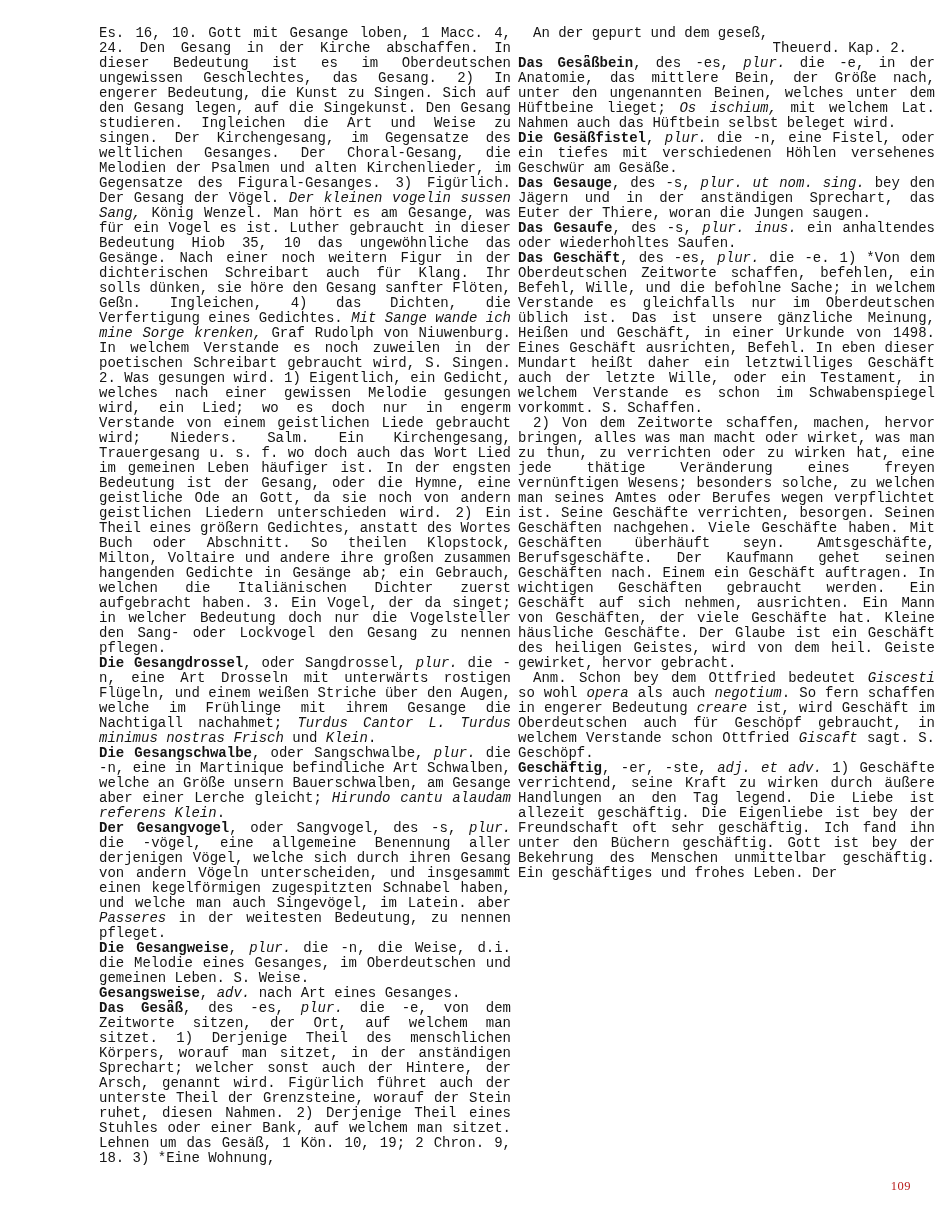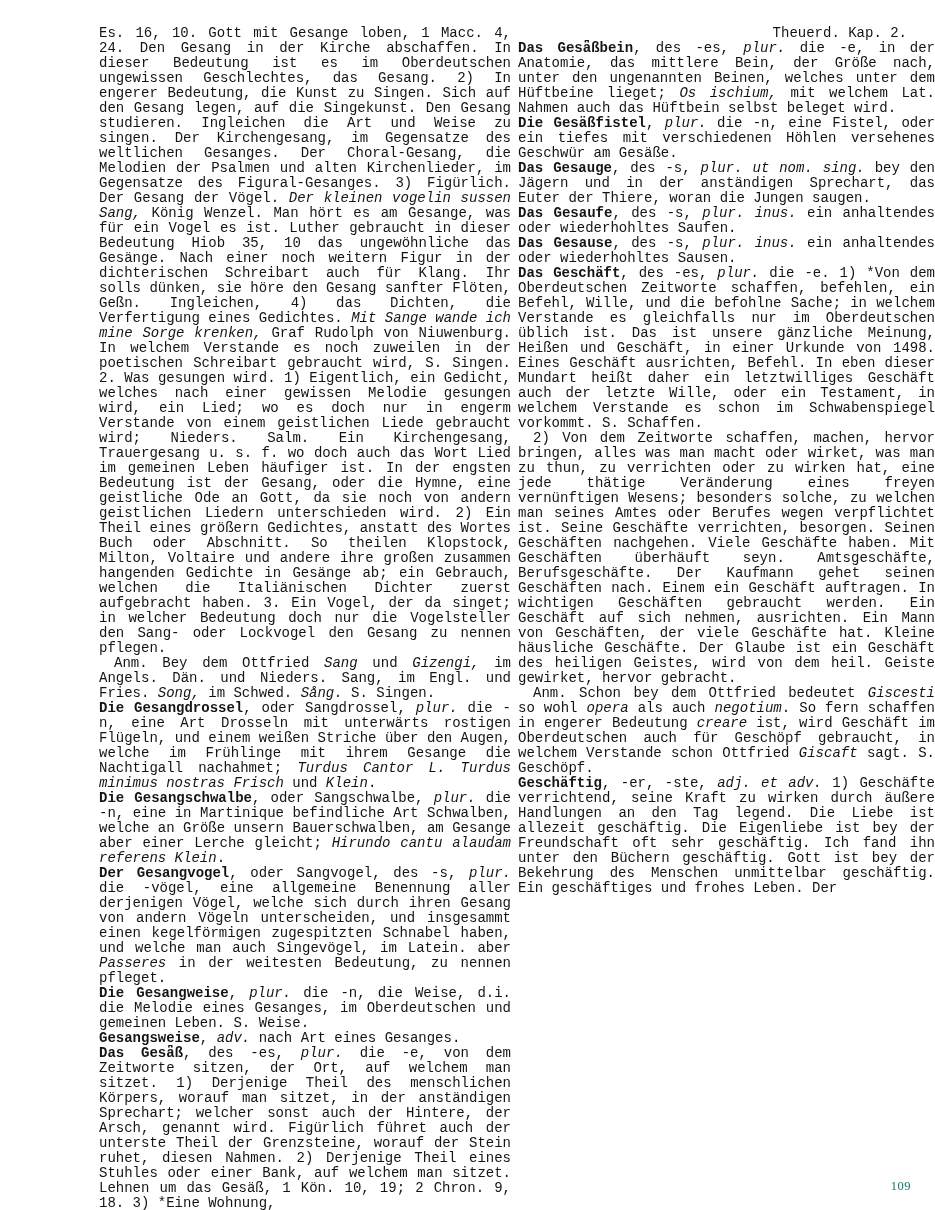--- a/index.html
+++ b/index.html
@@ -44,45 +44,44 @@
   p.para.right  { text-align: right; padding-right: 28px; }
   span.b { font-weight: 700; }
   span.i { font-style: italic; }
   span.r { }
   .page-number {
     position: absolute;
     right: 24px;
     bottom: 16px;
     font-size: 12.5px;
     letter-spacing: 0.5px;
-    color: #0f766e;
+    color: #b91c1c;
   }
 </style>
 </head>
 <body>
 
 <div class="page">
   <div class="columns">
     <div class="column left" id="col-left">
         <p class="para plain"><span class="r">Es. 16, 10. Gott mit Gesange loben, 1 Macc. 4, 24. Den Gesang in der Kirche abschaffen. In dieser Bedeutung ist es im Oberdeutschen ungewissen Geschlechtes, das Gesang. 2) In engerer Bedeutung, die Kunst zu Singen. Sich auf den Gesang legen, auf die Singekunst. Den Gesang studieren. Ingleichen die Art und Weise zu singen. Der Kirchengesang, im Gegensatze des weltlichen Gesanges. Der Choral-Gesang, die Melodien der Psalmen und alten Kirchenlieder, im Gegensatze des Figural-Gesanges. 3) Figürlich. Der Gesang der Vögel. </span><span class="i">Der kleinen vogelin sussen Sang,</span><span class="r"> König Wenzel. Man hört es am Gesange, was für ein Vogel es ist. Luther gebraucht in dieser Bedeutung Hiob 35, 10 das ungewöhnliche das Gesänge. Nach einer noch weitern Figur in der dichterischen Schreibart auch für Klang. Ihr solls dünken, sie höre den Gesang sanfter Flöten, Geßn. Ingleichen, 4) das Dichten, die Verfertigung eines Gedichtes. </span><span class="i">Mit Sange wande ich mine Sorge krenken,</span><span class="r"> Graf Rudolph von Niuwenburg. In welchem Verstande es noch zuweilen in der poetischen Schreibart gebraucht wird, S. Singen. 2. Was gesungen wird. 1) Eigentlich, ein Gedicht, welches nach einer gewissen Melodie gesungen wird, ein Lied; wo es doch nur in engerm Verstande von einem geistlichen Liede gebraucht wird; Nieders. Salm. Ein Kirchengesang, Trauergesang u. s. f. wo doch auch das Wort Lied im gemeinen Leben häufiger ist. In der engsten Bedeutung ist der Gesang, oder die Hymne, eine geistliche Ode an Gott, da sie noch von andern geistlichen Liedern unterschieden wird. 2) Ein Theil eines größern Gedichtes, anstatt des Wortes Buch oder Abschnitt. So theilen Klopstock, Milton, Voltaire und andere ihre großen zusammen hangenden Gedichte in Gesänge ab; ein Gebrauch, welchen die Italiänischen Dichter zuerst aufgebracht haben. 3. Ein Vogel, der da singet; in welcher Bedeutung doch nur die Vogelsteller den Sang- oder Lockvogel den Gesang zu nennen pflegen.</span></p>
-        <p class="para indent"><span class="r">Anm. Bey dem Ottfried </span><span class="i">Sang</span><span class="r"> und </span><span class="i">Gizengi,</span><span class="r"> im Angels. Dän. und Nieders. Sang, im Engl. und Fries. </span><span class="i">Song,</span><span class="r"> im Schwed. </span><span class="i">Sång.</span><span class="r"> S. Singen.</span></p>
         <p class="para entry"><span class="b">Die Gesangdrossel</span><span class="r">, oder Sangdrossel, </span><span class="i">plur.</span><span class="r"> die -n, eine Art Drosseln mit unterwärts rostigen Flügeln, und einem weißen Striche über den Augen, welche im Frühlinge mit ihrem Gesange die Nachtigall nachahmet; </span><span class="i">Turdus Cantor L. Turdus minimus nostras Frisch</span><span class="r"> und </span><span class="i">Klein</span><span class="r">.</span></p>
         <p class="para entry"><span class="b">Die Gesangschwalbe</span><span class="r">, oder Sangschwalbe, </span><span class="i">plur.</span><span class="r"> die -n, eine in Martinique befindliche Art Schwalben, welche an Größe unsern Bauerschwalben, am Gesange aber einer Lerche gleicht; </span><span class="i">Hirundo cantu alaudam referens Klein</span><span class="r">.</span></p>
         <p class="para entry"><span class="b">Der Gesangvogel</span><span class="r">, oder Sangvogel, des -s, </span><span class="i">plur.</span><span class="r"> die -vögel, eine allgemeine Benennung aller derjenigen Vögel, welche sich durch ihren Gesang von andern Vögeln unterscheiden, und insgesammt einen kegelförmigen zugespitzten Schnabel haben, und welche man auch Singevögel, im Latein. aber </span><span class="i">Passeres</span><span class="r"> in der weitesten Bedeutung, zu nennen pfleget.</span></p>
         <p class="para entry"><span class="b">Die Gesangweise</span><span class="r">, </span><span class="i">plur.</span><span class="r"> die -n, die Weise, d.i. die Melodie eines Gesanges, im Oberdeutschen und gemeinen Leben. S. Weise.</span></p>
         <p class="para entry"><span class="b">Gesangsweise</span><span class="r">, </span><span class="i">adv.</span><span class="r"> nach Art eines Gesanges.</span></p>
         <p class="para entry"><span class="b">Das Gesǟß</span><span class="r">, des -es, </span><span class="i">plur.</span><span class="r"> die -e, von dem Zeitworte sitzen, der Ort, auf welchem man sitzet. 1) Derjenige Theil des menschlichen Körpers, worauf man sitzet, in der anständigen Sprechart; welcher sonst auch der Hintere, der Arsch, genannt wird. Figürlich führet auch der unterste Theil der Grenzsteine, worauf der Stein ruhet, diesen Nahmen. 2) Derjenige Theil eines Stuhles oder einer Bank, auf welchem man sitzet. Lehnen um das Gesäß, 1 Kön. 10, 19; 2 Chron. 9, 18. 3) *Eine Wohnung,</span></p>
       </div>
     <div class="column right" id="col-right">
+        <p class="para verse"><span class="r">An der gepurt und dem geseß,</span></p>
         <p class="para right"><span class="r">Theuerd. Kap. 2.</span></p>
         <p class="para entry"><span class="b">Das Gesǟßbein</span><span class="r">, des -es, </span><span class="i">plur.</span><span class="r"> die -e, in der Anatomie, das mittlere Bein, der Größe nach, unter den ungenannten Beinen, welches unter dem Hüftbeine lieget; </span><span class="i">Os ischium,</span><span class="r"> mit welchem Lat. Nahmen auch das Hüftbein selbst beleget wird.</span></p>
         <p class="para entry"><span class="b">Die Gesäßfistel</span><span class="r">, </span><span class="i">plur.</span><span class="r"> die -n, eine Fistel, oder ein tiefes mit verschiedenen Höhlen versehenes Geschwür am Gesäße.</span></p>
         <p class="para entry"><span class="b">Das Gesauge</span><span class="r">, des -s, </span><span class="i">plur. ut nom. sing.</span><span class="r"> bey den Jägern und in der anständigen Sprechart, das Euter der Thiere, woran die Jungen saugen.</span></p>
         <p class="para entry"><span class="b">Das Gesaufe</span><span class="r">, des -s, </span><span class="i">plur. inus.</span><span class="r"> ein anhaltendes oder wiederhohltes Saufen.</span></p>
-        <p class="para entry"><span class="b">Das Gesause</span><span class="r">, des -s, </span><span class="i">plur. inus.</span><span class="r"> ein anhaltendes oder wiederhohltes Sausen.</span></p>
         <p class="para entry"><span class="b">Das Geschäft</span><span class="r">, des -es, </span><span class="i">plur.</span><span class="r"> die -e. 1) *Von dem Oberdeutschen Zeitworte schaffen, befehlen, ein Befehl, Wille, und die befohlne Sache; in welchem Verstande es gleichfalls nur im Oberdeutschen üblich ist. Das ist unsere gänzliche Meinung, Heißen und Geschäft, in einer Urkunde von 1498. Eines Geschäft ausrichten, Befehl. In eben dieser Mundart heißt daher ein letztwilliges Geschäft auch der letzte Wille, oder ein Testament, in welchem Verstande es schon im Schwabenspiegel vorkommt. S. Schaffen.</span></p>
         <p class="para indent"><span class="r">2) Von dem Zeitworte schaffen, machen, hervor bringen, alles was man macht oder wirket, was man zu thun, zu verrichten oder zu wirken hat, eine jede thätige Veränderung eines freyen vernünftigen Wesens; besonders solche, zu welchen man seines Amtes oder Berufes wegen verpflichtet ist. Seine Geschäfte verrichten, besorgen. Seinen Geschäften nachgehen. Viele Geschäfte haben. Mit Geschäften überhäuft seyn. Amtsgeschäfte, Berufsgeschäfte. Der Kaufmann gehet seinen Geschäften nach. Einem ein Geschäft auftragen. In wichtigen Geschäften gebraucht werden. Ein Geschäft auf sich nehmen, ausrichten. Ein Mann von Geschäften, der viele Geschäfte hat. Kleine häusliche Geschäfte. Der Glaube ist ein Geschäft des heiligen Geistes, wird von dem heil. Geiste gewirket, hervor gebracht.</span></p>
         <p class="para indent"><span class="r">Anm. Schon bey dem Ottfried bedeutet </span><span class="i">Giscesti</span><span class="r"> so wohl </span><span class="i">opera</span><span class="r"> als auch </span><span class="i">negotium</span><span class="r">. So fern schaffen in engerer Bedeutung </span><span class="i">creare</span><span class="r"> ist, wird Geschäft im Oberdeutschen auch für Geschöpf gebraucht, in welchem Verstande schon Ottfried </span><span class="i">Giscaft</span><span class="r"> sagt. S. Geschöpf.</span></p>
         <p class="para entry"><span class="b">Geschäftig</span><span class="r">, -er, -ste, </span><span class="i">adj. et adv.</span><span class="r"> 1) Geschäfte verrichtend, seine Kraft zu wirken durch äußere Handlungen an den Tag legend. Die Liebe ist allezeit geschäftig. Die Eigenliebe ist bey der Freundschaft oft sehr geschäftig. Ich fand ihn unter den Büchern geschäftig. Gott ist bey der Bekehrung des Menschen unmittelbar geschäftig. Ein geschäftiges und frohes Leben. Der</span></p>
       </div>
   </div>
   <div class="page-number">109</div>
 </div>
 
 </body></html>

